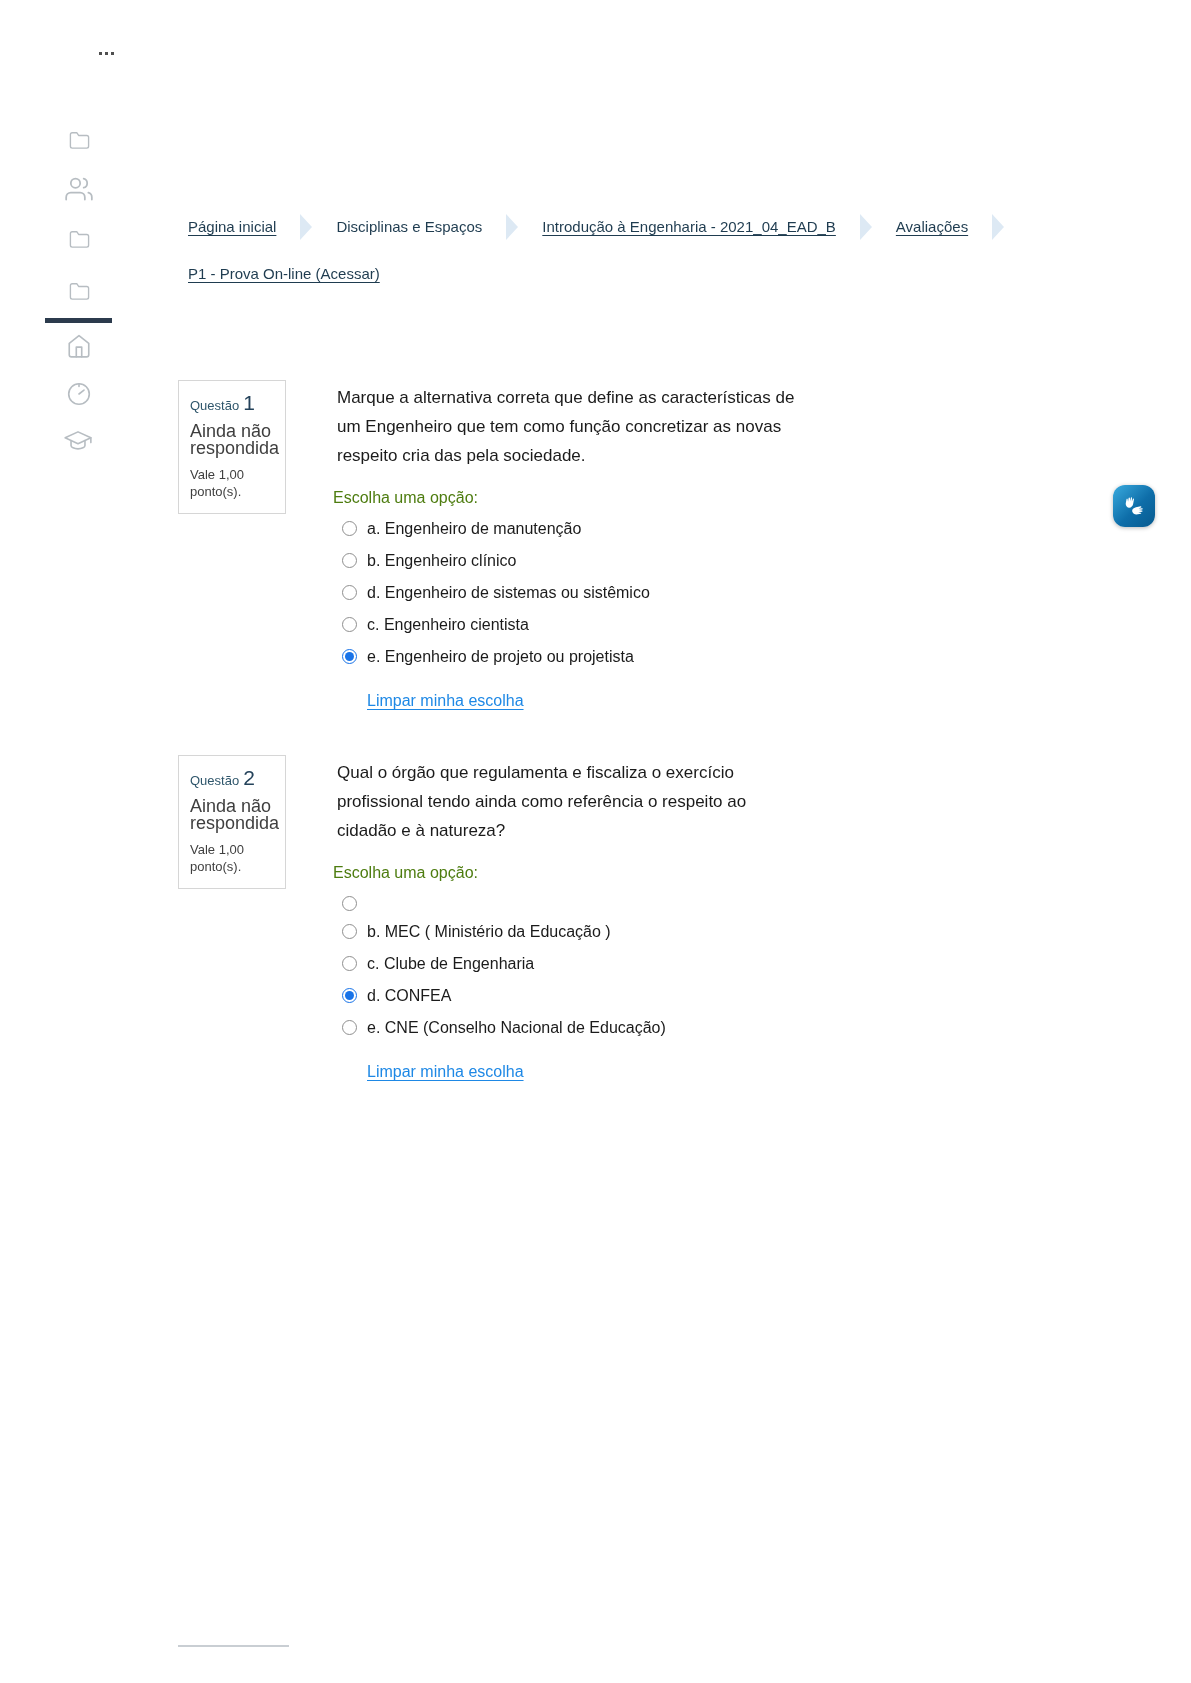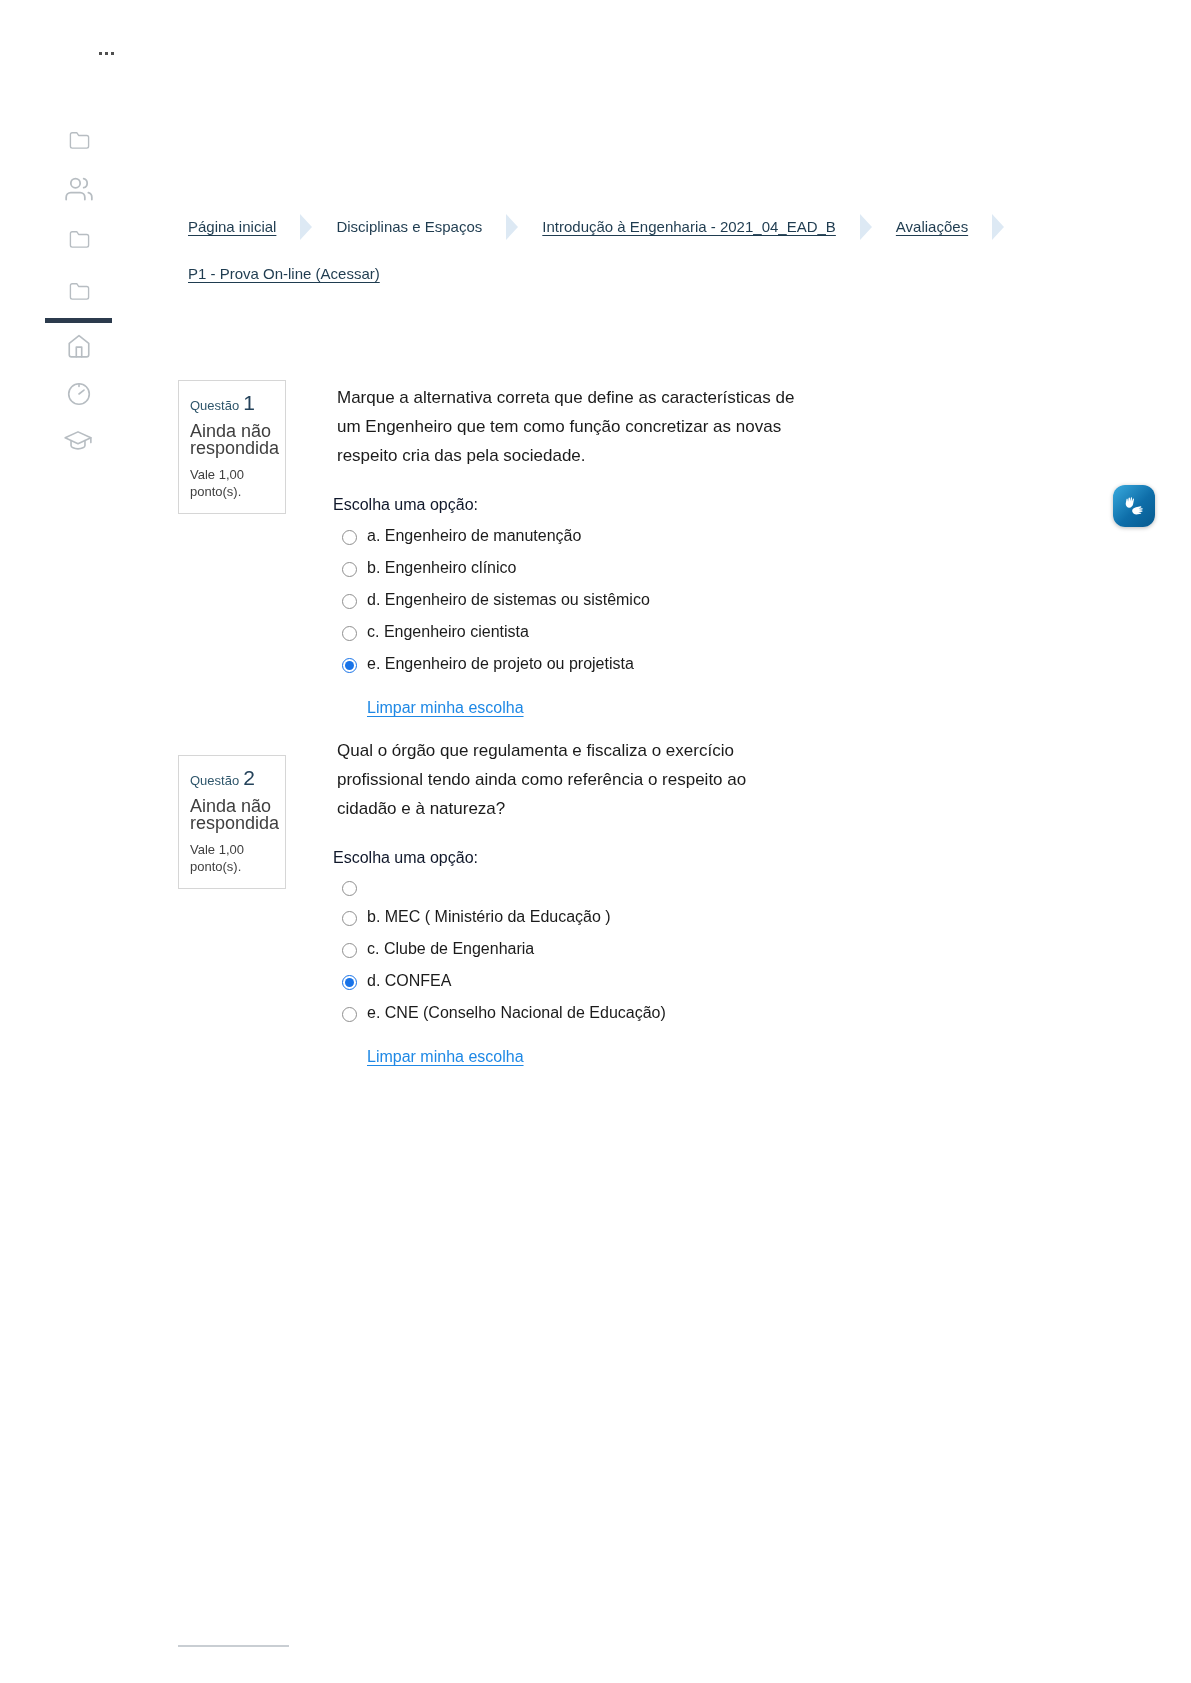--- a/index.html
+++ b/index.html
@@ -24,23 +24,23 @@
   .qinfo{position:absolute;left:178px;width:108px;box-sizing:border-box;border:1px solid #d6d6d6;
          background:#fff;padding:10px 10px 13px 11px;}
   .qinfo .qhead{display:flex;align-items:baseline;}
   .qlabel{font-size:13px;color:#2f566b;}
   .qnum{font-size:21px;color:#24425a;margin-left:4px;font-weight:500;}
   .qstatus{font-size:18px;color:#3f3f3f;line-height:17px;margin-top:8px;}
   .qvalue{font-size:13px;color:#3f3f3f;line-height:17px;margin-top:9px;}
   
   .qcontent{position:absolute;left:333px;width:520px;}
   .qtext{font-size:17px;line-height:29px;color:#1b1b1b;margin:0 0 0 4px;white-space:pre-line;}
-  .prompt{margin:24px 0 0 0;font-size:16px;line-height:22px;color:#0f172a;}
+  .prompt{margin:17px 0 0 0;font-size:16px;line-height:22px;color:#4d7c0f;}
   .opts{margin-top:9px;}
-  .opt{display:flex;align-items:center;padding-left:9px;margin-bottom:10px;cursor:pointer;}
+  .opt{display:flex;align-items:flex-start;padding-left:9px;margin-bottom:10px;cursor:pointer;}
   .radio{width:15px;height:15px;border:1.5px solid #8f8f8f;border-radius:50%;box-sizing:border-box;
          margin-top:3px;flex:none;background:#fff;position:relative;}
   .radio.sel{border-color:#1873e8;}
   .radio.sel::after{content:"";position:absolute;left:2px;top:2px;right:2px;bottom:2px;
          background:#1873e8;border-radius:50%;}
   .opt-label{font-size:16px;line-height:22px;margin-left:10px;max-width:430px;white-space:pre-line;}
   .clear-link{display:inline-block;margin:14px 0 12px 34px;font-size:16px;color:#1e88e5;
          text-decoration:underline;text-underline-offset:3px;cursor:pointer;}
   
   .next-box-edge{position:absolute;left:178px;top:1645px;width:111px;height:2px;background:#c9ced3;}
@@ -175,21 +175,21 @@
 
 <div class="qinfo" style="top:755px;">
   <div class="qhead">
     <span class="qlabel">Questão</span>
     <span class="qnum">2</span>
   </div>
   <div class="qstatus">Ainda não respondida</div>
   <div class="qvalue">Vale 1,00 ponto(s).</div>
 </div>
 
-<div class="qcontent" style="top:736px;">
+<div class="qcontent" style="top:758px;">
   <p class="qtext">Qual o órgão que regulamenta e fiscaliza o exercício
 profissional tendo ainda como referência o respeito ao
 cidadão e à natureza?</p>
   <div class="prompt">Escolha uma opção:</div>
   <div class="opts">
     <div class="opt">
       <span class="radio"></span>
     </div>
     <div class="opt">
       <span class="radio"></span>

